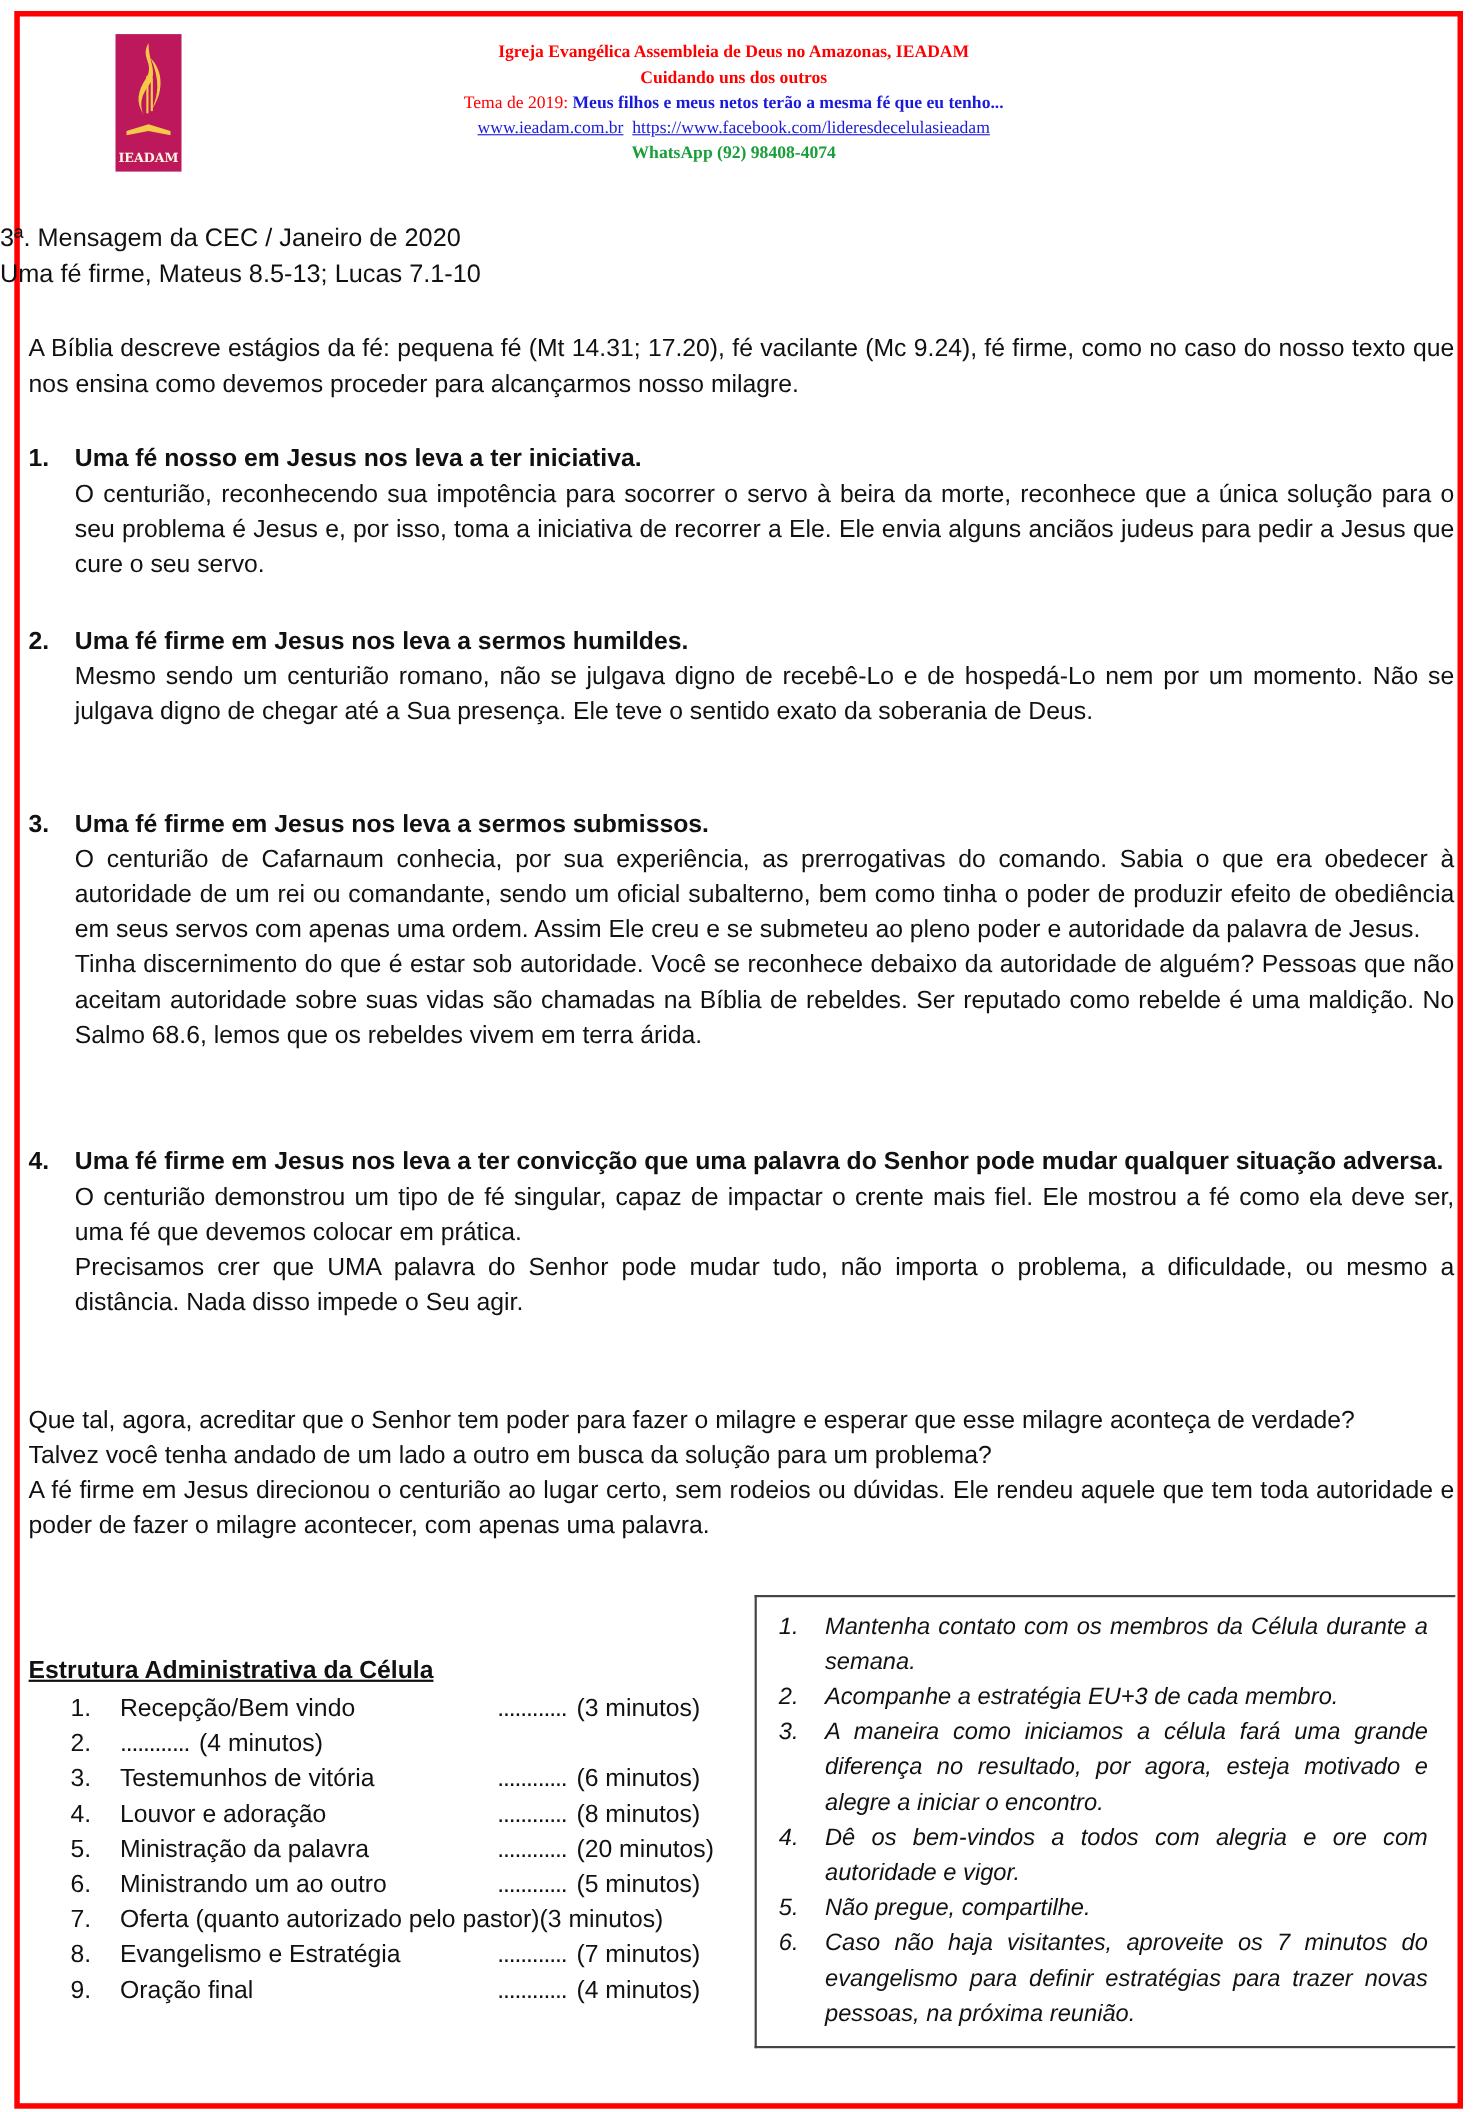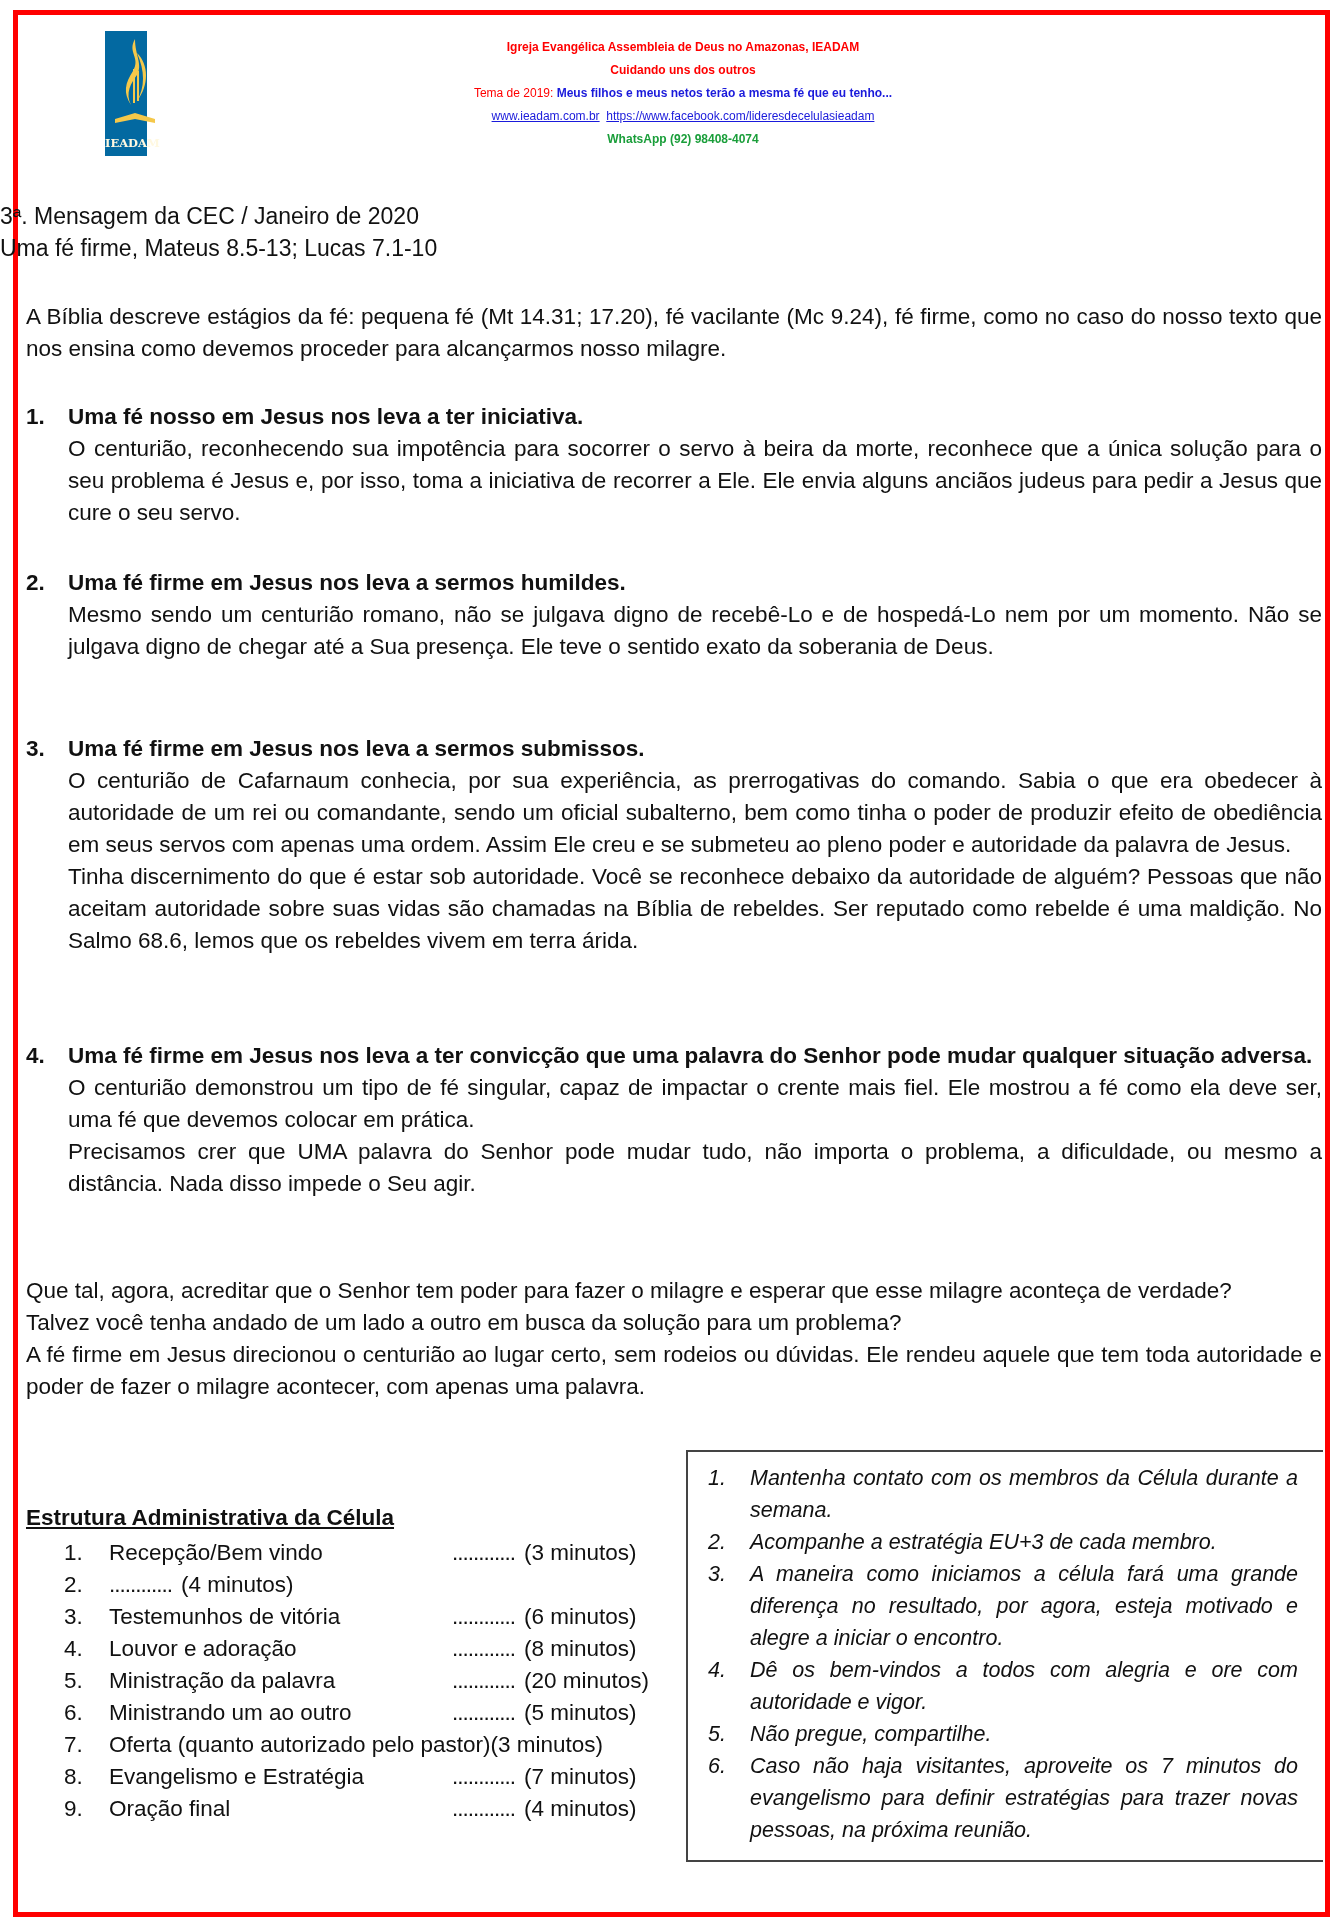--- a/index.html
+++ b/index.html
@@ -1,27 +1,27 @@
 <!DOCTYPE html>
 <html><head>
 <meta charset="utf-8">
 <style>
   html, body { margin: 0; padding: 0; background: #ffffff; }
   body { width: 1341px; height: 1920px; position: relative; overflow: hidden;
          font-family: "DejaVu Sans", sans-serif; color: #111; }
   .frame { position: absolute; left: 13px; top: 10px; width: 1307px; height: 1897px;
            border: 5px solid #ff0000; }
-  .logo { position: absolute; left: 105px; top: 31px; width: 42px; height: 125px;
-          background: #0369a1; }
+  .logo { position: absolute; left: 105px; top: 31px; width: 60px; height: 125px;
+          background: #be185d; }
   .logo svg { display: block; }
   .logo-text { position: absolute; left: 0; right: 0; bottom: 6px; text-align: center;
                color: #fff8e0; font-family: "DejaVu Serif", serif; font-weight: bold;
                font-size: 11.5px; letter-spacing: 0px; }
-  .header { position: absolute; left: 308px; top: 36px; width: 750px; text-align: center;
-            font-family: Liberation Sans, sans-serif; font-size: 12px; line-height: 23px;
+  .header { position: absolute; left: 292px; top: 36px; width: 750px; text-align: center;
+            font-family: Liberation Serif, serif; font-size: 16px; line-height: 23px;
             font-weight: bold; }
   .h-red { color: #ff0000; }
   .h-theme-label { color: #ff0000; font-weight: normal; }
   .h-theme { color: #1a1adb; }
   .h-link { color: #1a1adb; font-weight: normal; text-decoration: underline; }
   .h-whats { color: #1a9e3a; }
   .title { position: absolute; left: 0; width: 1341px; text-align: left;
            font-family: "Liberation Sans", sans-serif; font-size: 23px; line-height: 32px; color: #111; }
   .body-text { position: absolute; left: 26px; width: 1296px;
                font-family: "Liberation Sans", sans-serif; font-size: 22.5px; line-height: 32px;

